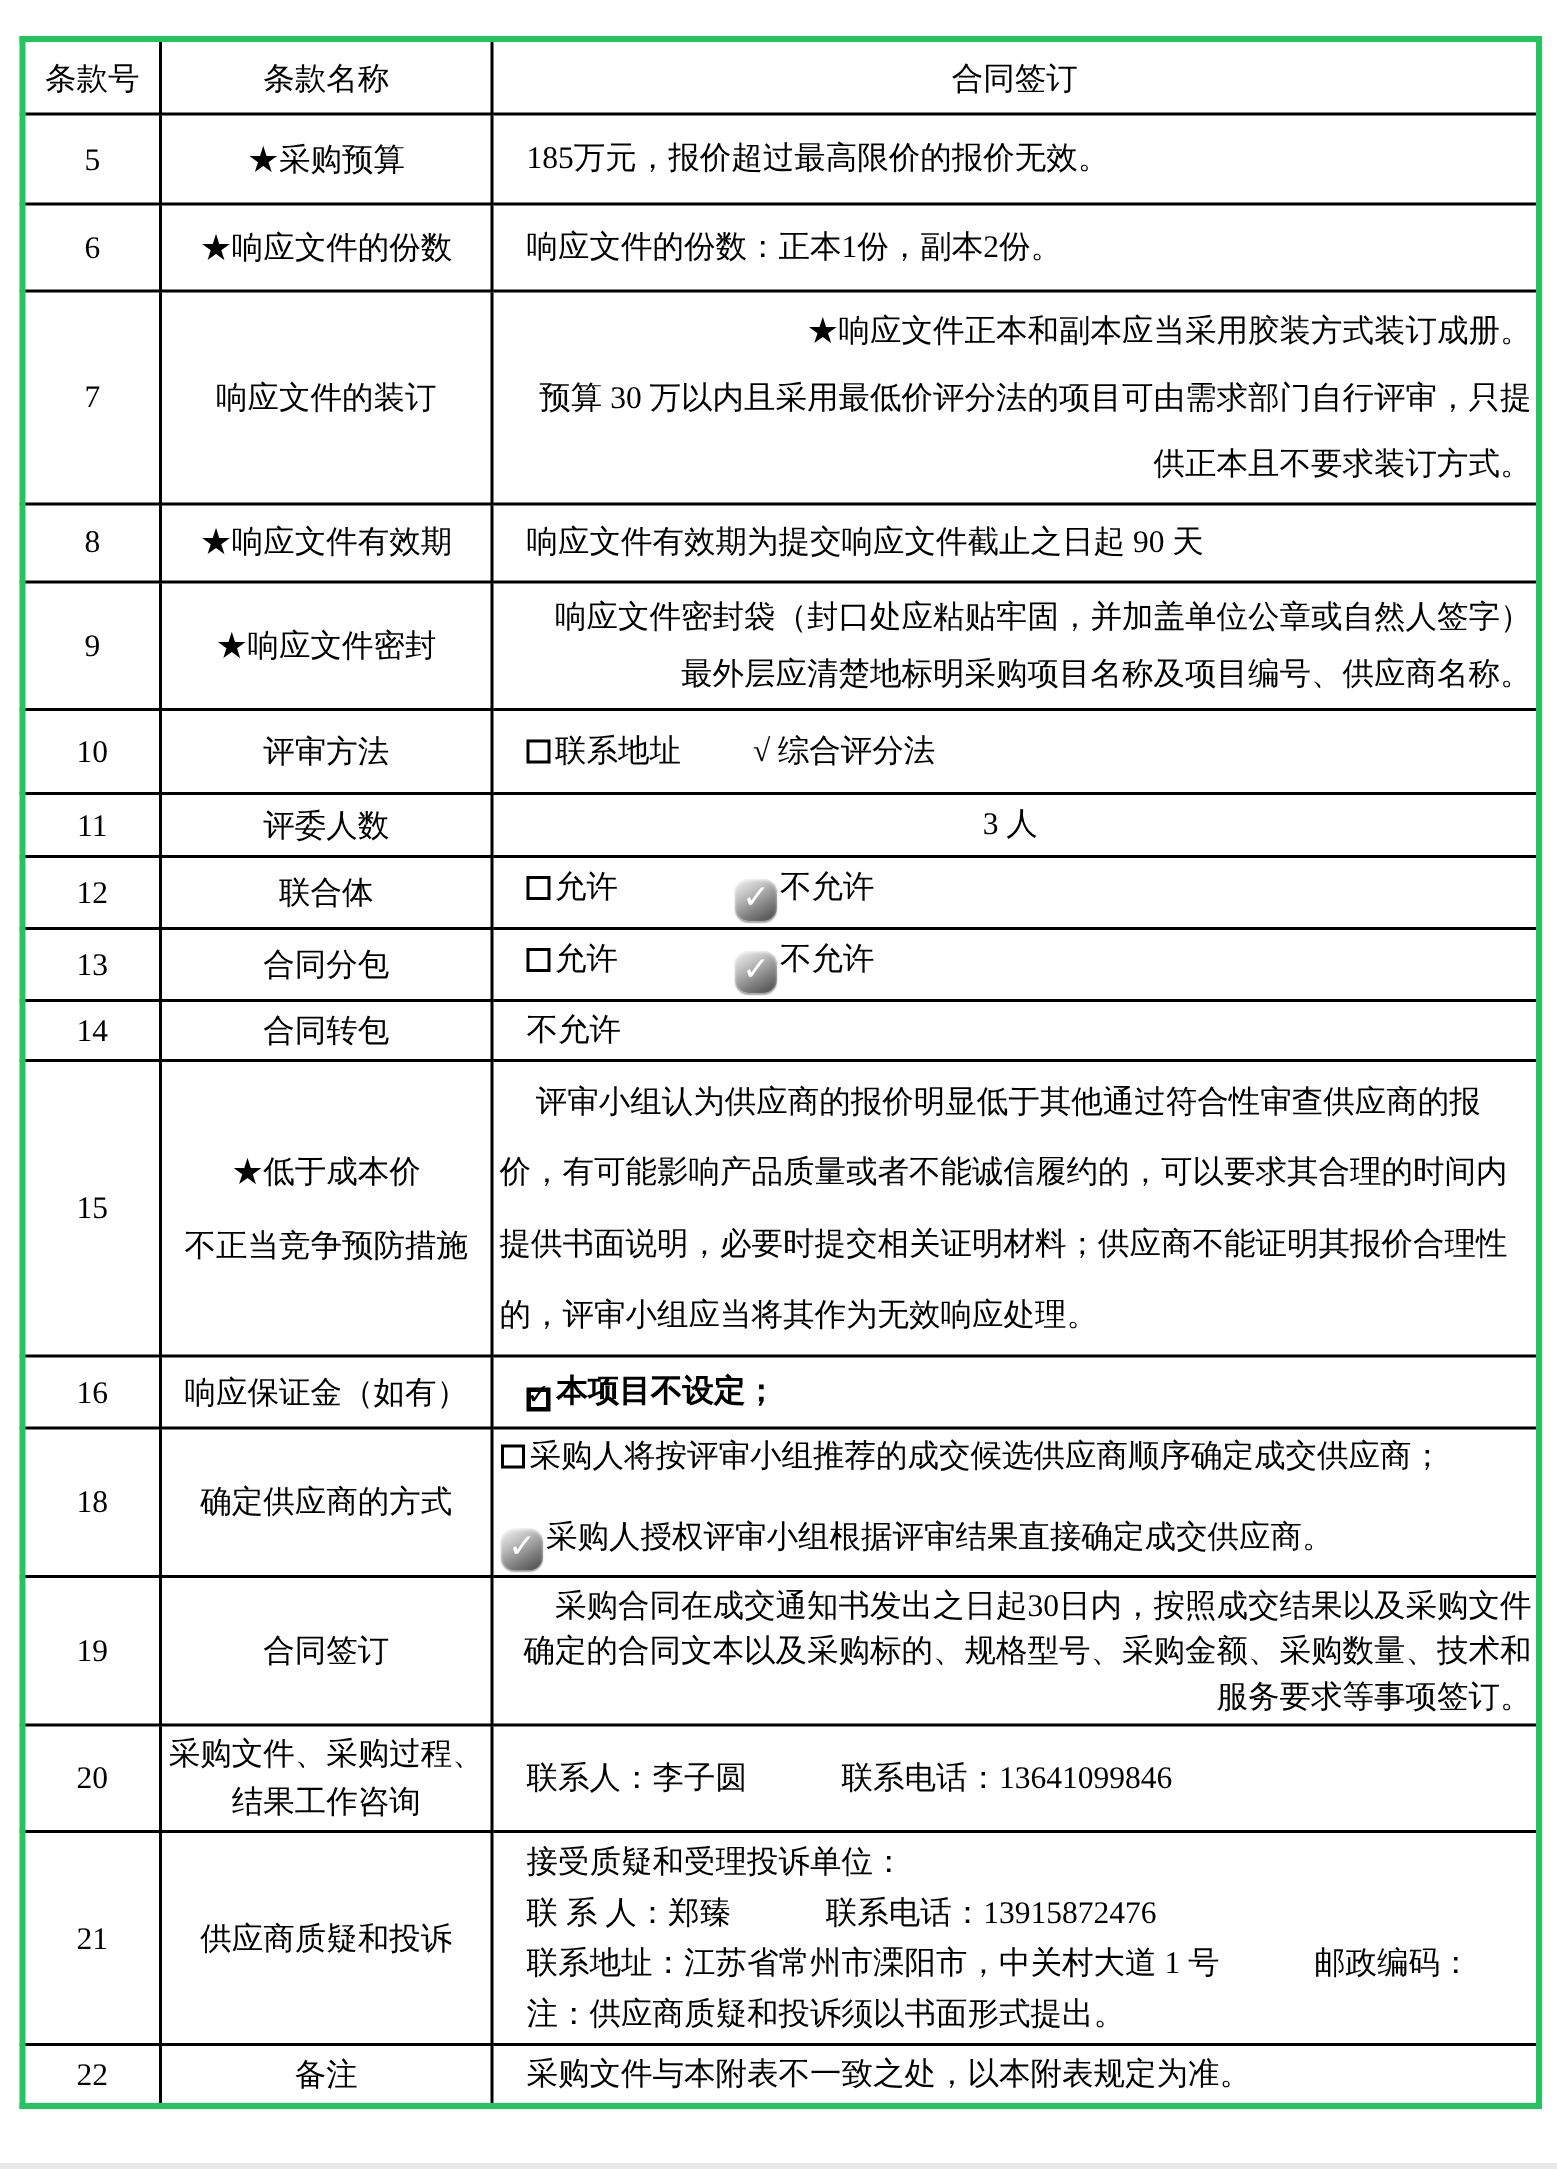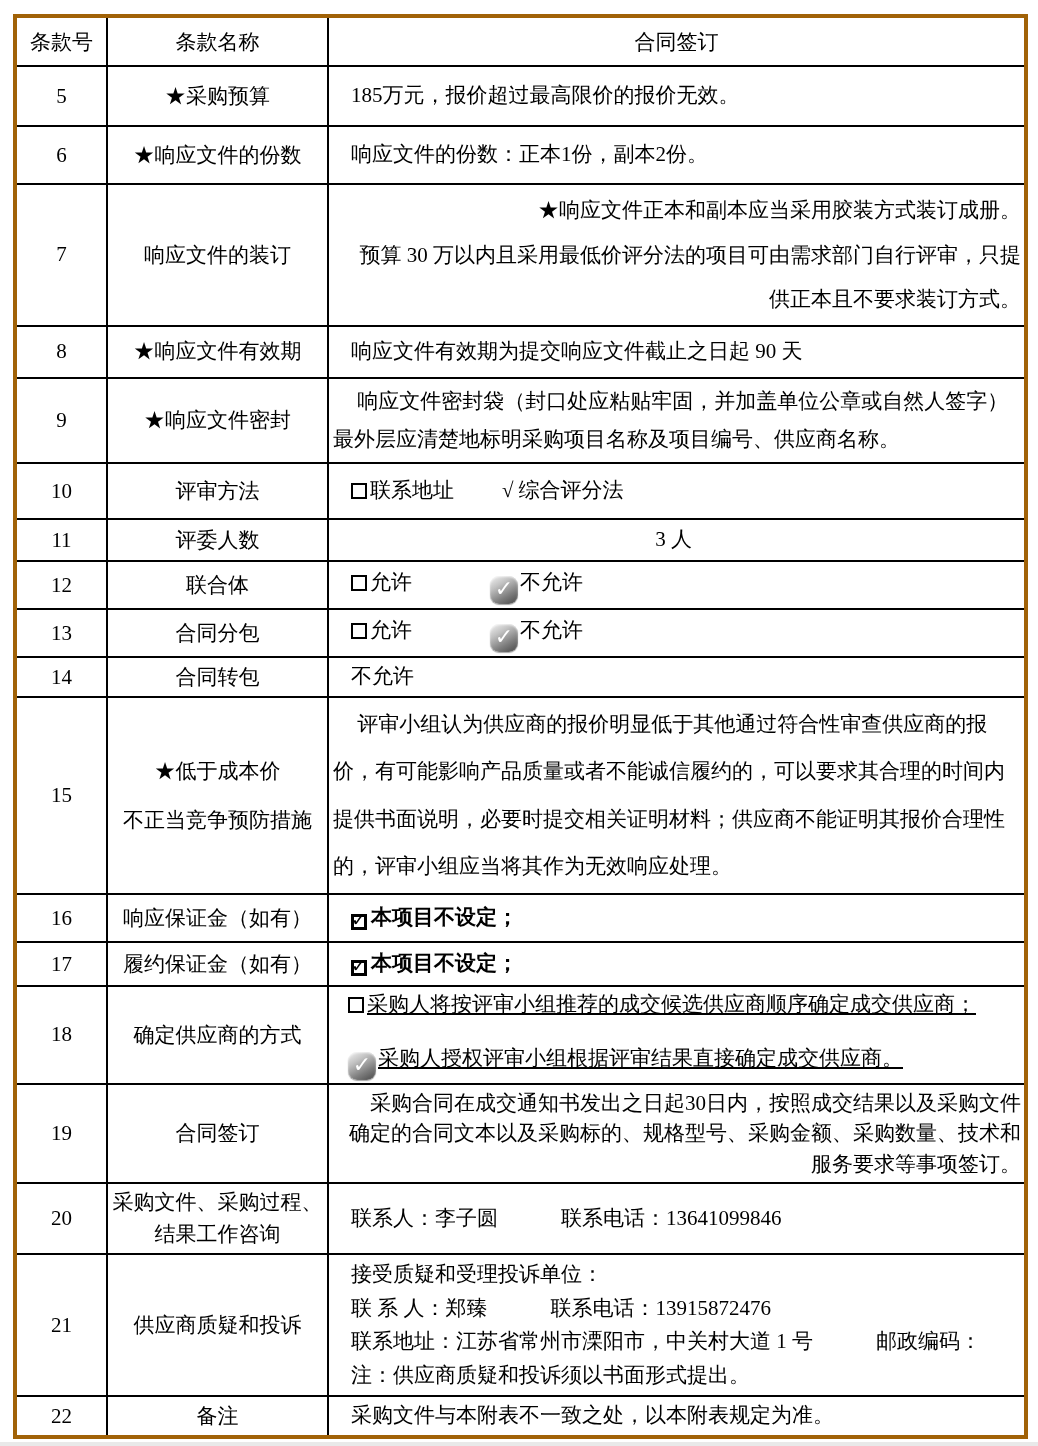--- a/index.html
+++ b/index.html
@@ -6,43 +6,43 @@
   html,body { margin:0; padding:0; }
   body {
     width: 1038px; height: 1446px;
     background: #ffffff;
     overflow: hidden;
     position: relative;
     font-family: "Liberation Serif", "DejaVu Serif", serif;
     color: #000;
   }
   table.clauses {
-    position: absolute; left: 13px; top: 14px;
+    position: absolute; left: 13px; top: 24px;
     width: 1011px;
     border-collapse: collapse;
     table-layout: fixed;
-    border: 4px solid #a16207;
+    border: 4px solid #22c55e;
   }
   th, td { border: 2px solid #000; font-size: 21px; font-weight: normal; }
   thead th { height: 50px; text-align: center; padding: 2px; }
   td.no, td.name { text-align: center; vertical-align: middle; padding: 2px; }
   td.content { vertical-align: middle; padding: 3px 6px 3px 22px; text-align: left; }
   .nline { line-height: 1.55; }
   .nm-xl .nline { line-height: 2.3; }
   .line { line-height: 1.5; }
   .line.center { text-align: center; padding-right: 22px; }
   .line.bold { font-weight: bold; }
   tr.para td.content { padding-left: 4px; padding-right: 3px; }
   tr.para .line { text-indent: 1.15em; }
   tr.lh-xl  .line { line-height: 2.12; text-align: right; }
   tr.lh-xxl .line { line-height: 2.25; }
-  tr.lh-lg  .line { line-height: 1.85; }
+  tr.lh-lg  .line { line-height: 1.85; text-align: right; }
   tr.lh-md  .line { line-height: 1.45; text-align: right; }
   tr.lh-21  .line { line-height: 1.6; }
-  tr.opts td.content { padding-left: 19px; text-decoration: underline; }
+  tr.opts td.content { padding-left: 5px; }
   tr.opts .line { line-height: 1.4; }
   tr.opts .line + .line { margin-top: 24px; }
   
   .box {
     display: inline-block; width: 16px; height: 16px;
     border: 2px solid #000; vertical-align: -2px; margin-right: 3px;
     background: #fff;
   }
   .cbox {
     display: inline-flex; align-items: center; justify-content: center;
@@ -192,29 +192,20 @@
       </tr>
       <tr style="height: 48px;">
         <td class="no">16</td>
         <td class="name">
           <div class="nline">响应保证金（如有）</div>
         </td>
         <td class="content">
           <div class="line bold"><span class="cbox"></span><span>本项目不设定；</span></div>
         </td>
       </tr>
-      <tr style="height: 44px;">
-        <td class="no">17</td>
-        <td class="name">
-          <div class="nline">履约保证金（如有）</div>
-        </td>
-        <td class="content">
-          <div class="line bold"><span class="cbox"></span><span>本项目不设定；</span></div>
-        </td>
-      </tr>
       <tr class="opts" style="height: 88px;">
         <td class="no">18</td>
         <td class="name">
           <div class="nline">确定供应商的方式</div>
         </td>
         <td class="content">
           <div class="line"><span class="box"></span><span>采购人将按评审小组推荐的成交候选供应商顺序确定成交供应商；</span></div>
           <div class="line"><span class="gcheck"></span><span>采购人授权评审小组根据评审结果直接确定成交供应商。</span></div>
         </td>
       </tr>

